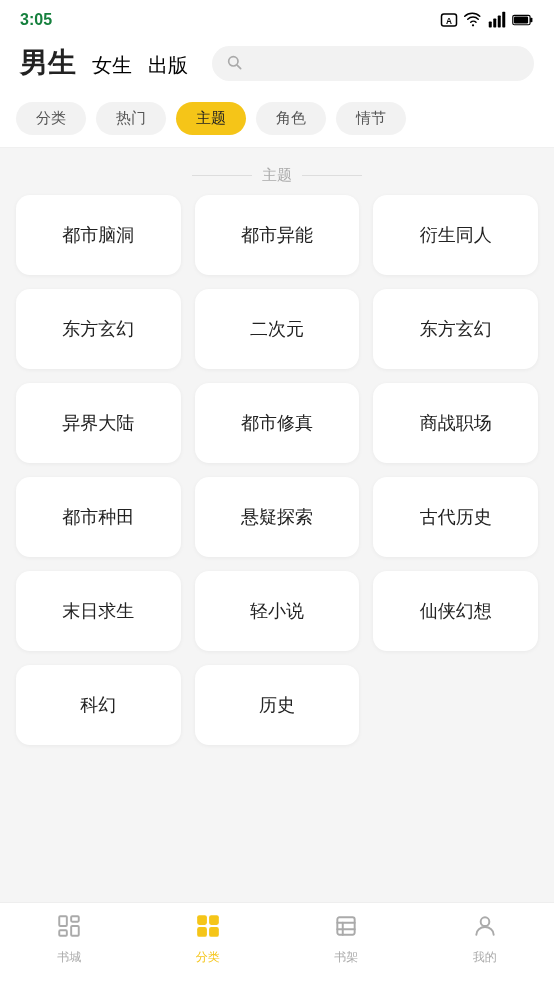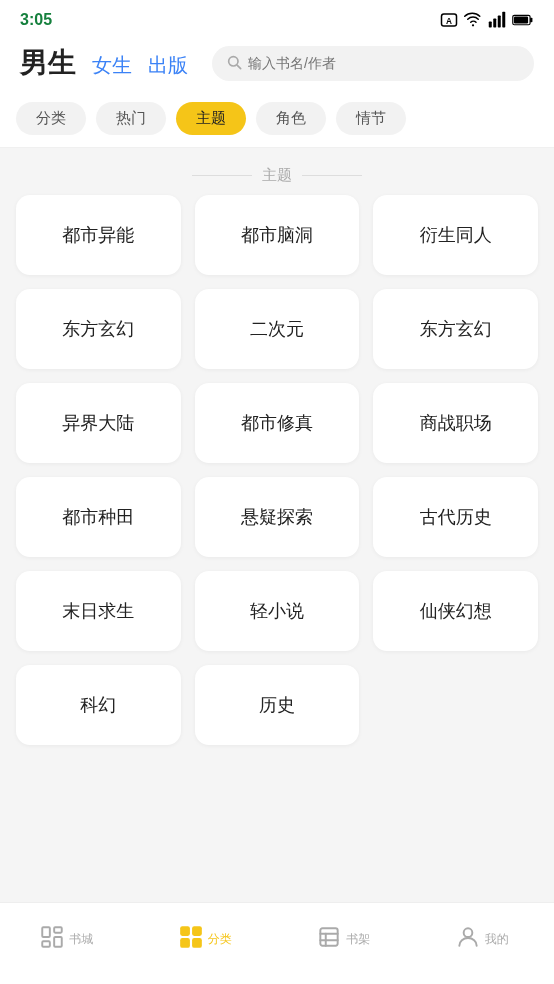--- a/index.html
+++ b/index.html
@@ -51,21 +51,21 @@
     }
     .nav-tab {
       font-size: 28px;
       font-weight: 700;
       color: #222;
       cursor: pointer;
     }
     .nav-tab.small {
       font-size: 20px;
       font-weight: 400;
-      color: #3b82f6;
+      color: #000000;
     }
     .search-box {
       flex: 1;
       display: flex;
       align-items: center;
       background: #f2f2f2;
       border-radius: 20px;
       padding: 8px 14px;
       gap: 6px;
       margin-left: 8px;
@@ -155,21 +155,21 @@
       height: 82px;
       background: #fff;
       border-top: 1px solid #eee;
       display: flex;
       justify-content: space-around;
       align-items: center;
       padding-bottom: 8px;
     }
     .nav-item {
       display: flex;
-      flex-direction: row;
+      flex-direction: column;
       align-items: center;
       gap: 4px;
       cursor: pointer;
       min-width: 60px;
     }
     .nav-item-label {
       font-size: 12px;
       color: #aaa;
     }
     .nav-item.active .nav-item-label {
@@ -223,39 +223,38 @@
     <span class="nav-tab small">女生</span>
     <span class="nav-tab small">出版</span>
   </div>
   <div class="search-box">
     <span class="search-icon-wrap">
       <svg width="16" height="16" viewBox="0 0 24 24" fill="none" stroke="#aaa" stroke-width="2.5" stroke-linecap="round">
           <circle cx="11" cy="11" r="7"></circle>
           <line x1="17" y1="17" x2="22" y2="22"></line>
         </svg>
     </span>
-    <input class="search-input" type="text" placeholder="输入书名/作者" style="">
   </div>
 </div>
 
 <div class="filter-bar">
   <button class="filter-chip">分类</button>
   <button class="filter-chip">热门</button>
   <button class="filter-chip active">主题</button>
   <button class="filter-chip">角色</button>
   <button class="filter-chip">情节</button>
 </div>
 
 <div class="section-heading">
   <span>主题</span>
 </div>
 
 <div class="category-grid" id="category-grid">
-<div class="category-card">都市异能</div>
-    <div class="category-card">都市脑洞</div>
+<div class="category-card">都市脑洞</div>
+    <div class="category-card">都市异能</div>
     <div class="category-card">衍生同人</div>
     <div class="category-card">东方玄幻</div>
     <div class="category-card">二次元</div>
     <div class="category-card">东方玄幻</div>
     <div class="category-card">异界大陆</div>
     <div class="category-card">都市修真</div>
     <div class="category-card">商战职场</div>
     <div class="category-card">都市种田</div>
     <div class="category-card">悬疑探索</div>
     <div class="category-card">古代历史</div>

